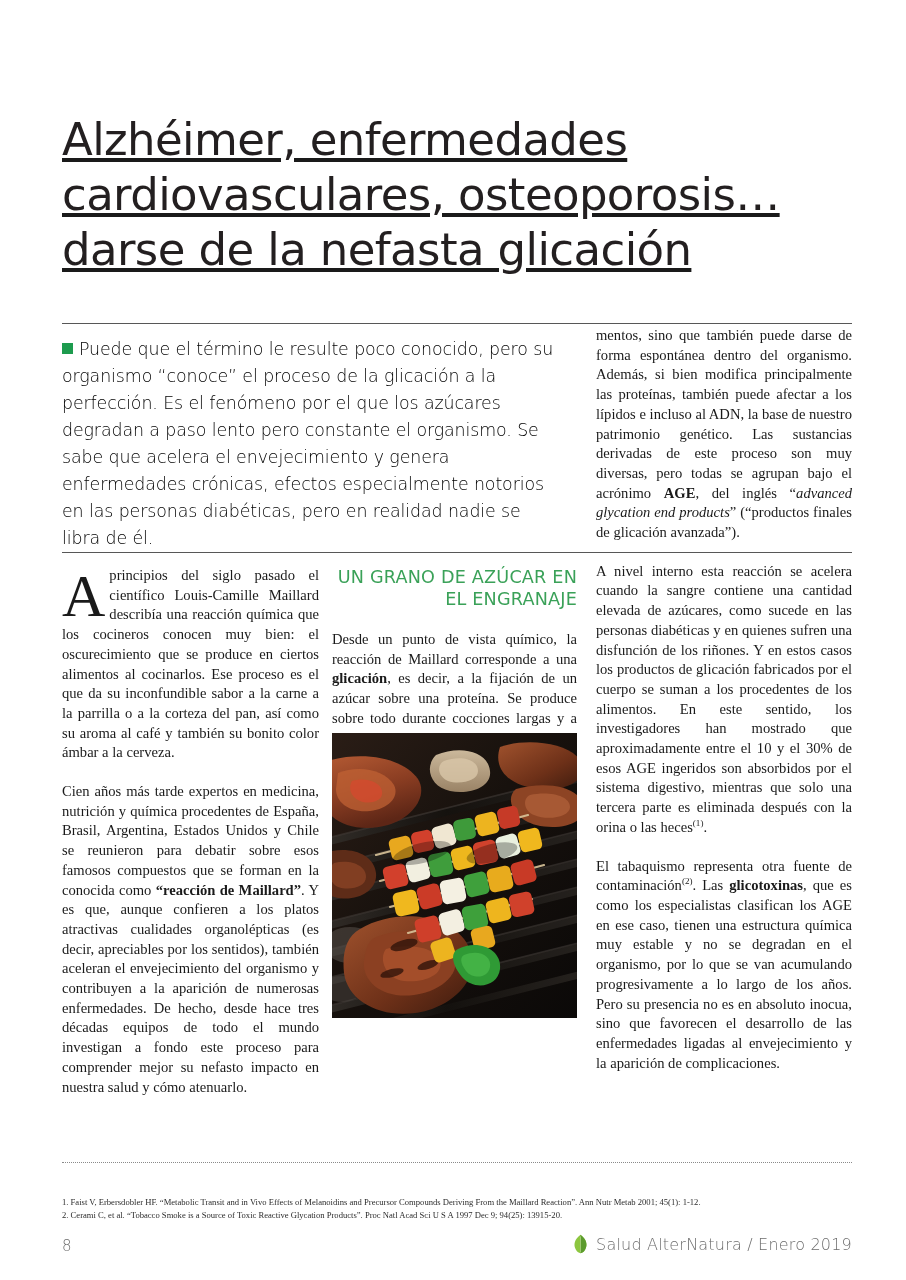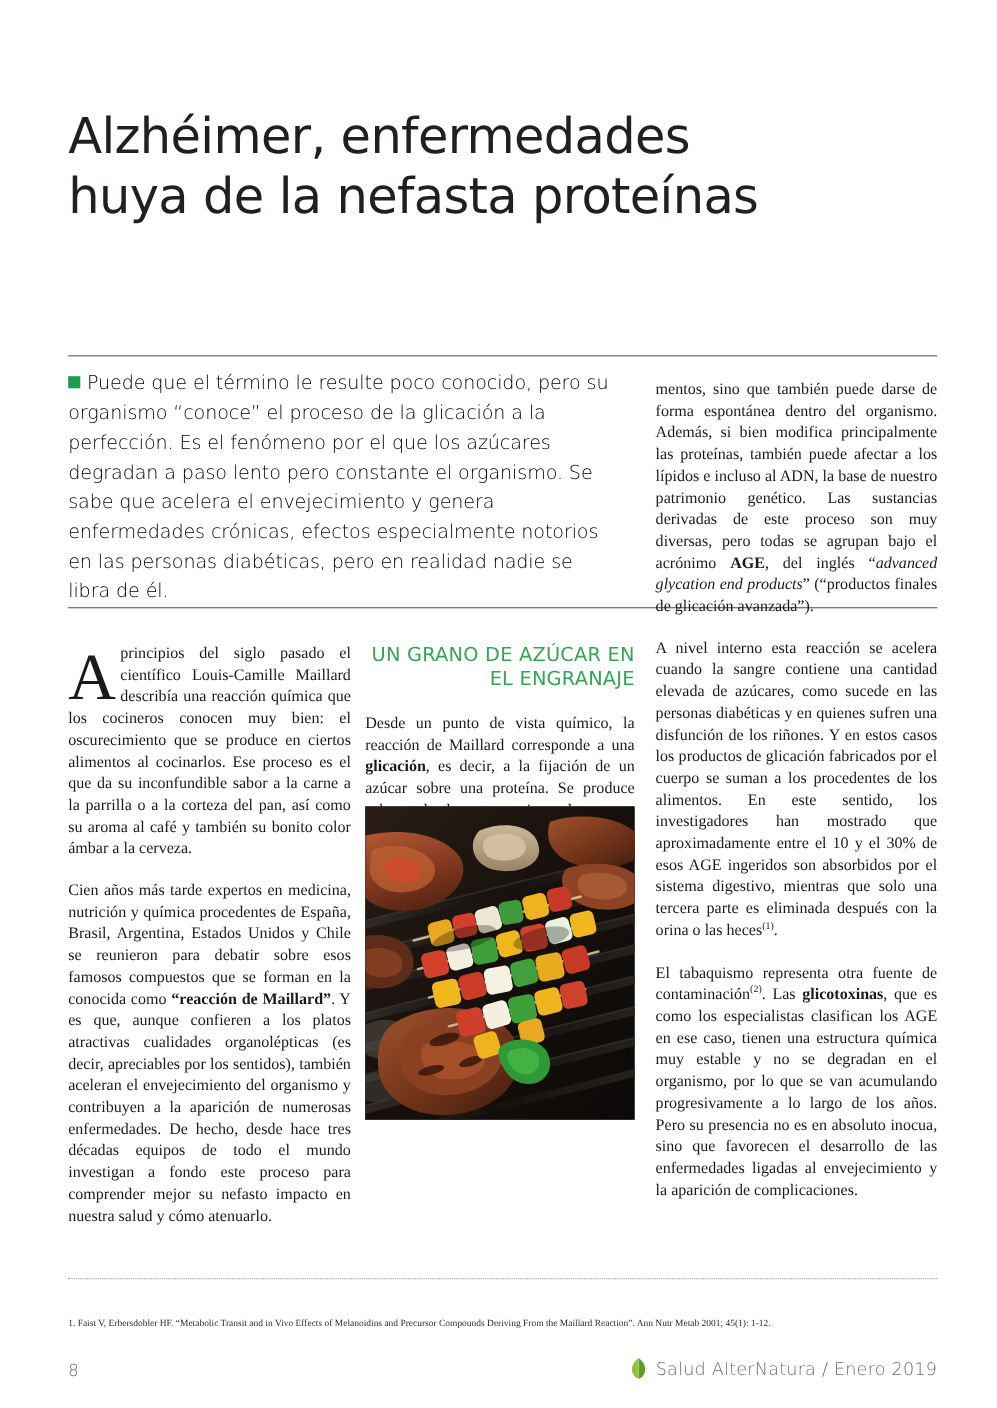--- a/index.html
+++ b/index.html
@@ -18,22 +18,23 @@
     height: 1280px;
     background: #ffffff;
     overflow: hidden;
     box-sizing: border-box;
   }
 
   
   .title-block {
     position: absolute;
     left: 62px;
-    top: 96px;
+    top: 112px;
     width: 790px;
+    text-decoration: underline;
   }
   .title-line {
     font-family: "DejaVu Sans", sans-serif;
     font-weight: 400;
     font-size: 45px;
     line-height: 55px;
     letter-spacing: -0.6px;
     color: #231f20;
     white-space: nowrap;
   }
@@ -84,21 +85,20 @@
   .col {
     position: absolute;
     width: 256px;
     font-family: "Liberation Serif", serif;
     font-size: 14.6px;
     line-height: 19.7px;
     text-align: justify;
     color: #1a1a1a;
     -webkit-hyphens: none;
     hyphens: none;
-    margin-top: 19px;
   }
   .col1 { left: 62px;  top: 566px; width: 257px; }
   .col2 { left: 332px; top: 566px; width: 245px; }
   .col3 { left: 596px; top: 326px; width: 256px; }
 
   .col p {
     margin: 0 0 19px 0;
   }
   .col p:last-child { margin-bottom: 0; }
 
@@ -185,21 +185,22 @@
   }
   .leaf-logo { width: 17px; height: 20px; display: block; }
 </style>
 </head>
 <body>
 
 <div class="page">
 
   <div class="title-block">
     <div class="title-line">Alzhéimer, enfermedades</div>
-    <div class="title-line">huya de la nefasta proteínas</div>
+    <div class="title-line">cardiovasculares, osteoporosis…</div>
+    <div class="title-line">darse de la nefasta glicación</div>
   </div>
 
   <div class="rule top-rule"></div>
   <div class="rule mid-rule"></div>
 
   <div class="lead">
     <span class="bullet"></span><span>Puede que el término le resulte poco conocido, pero su organismo “conoce” el proceso de la glicación a la perfección. Es el fenómeno por el que los azúcares degradan a paso lento pero constante el organismo. Se sabe que acelera el envejecimiento y genera enfermedades crónicas, efectos especialmente notorios en las personas diabéticas, pero en realidad nadie se libra de él.</span>
   </div>
 
   <div class="col col1">
@@ -348,20 +349,21 @@
 
   <div class="col col3">
     <p><span>mentos, sino que también puede darse de forma espontánea dentro del organismo. Además, si bien modifica principalmente las proteínas, también puede afectar a los lípidos e incluso al ADN, la base de nuestro patrimonio genético. Las sustancias derivadas de este proceso son muy diversas, pero todas se agrupan bajo el acrónimo </span><b>AGE</b><span>, del inglés “</span><i>advanced glycation end products</i><span>” (“productos finales de glicación avanzada”).</span></p>
     <p><span>A nivel interno esta reacción se acelera cuando la sangre contiene una cantidad elevada de azúcares, como sucede en las personas diabéticas y en quienes sufren una disfunción de los riñones. Y en estos casos los productos de glicación fabricados por el cuerpo se suman a los procedentes de los alimentos. En este sentido, los investigadores han mostrado que aproximadamente entre el 10 y el 30% de esos AGE ingeridos son absorbidos por el sistema digestivo, mientras que solo una tercera parte es eliminada después con la orina o las heces</span><sup>(1)</sup><span>.</span></p>
     <p><span>El tabaquismo representa otra fuente de contaminación</span><sup>(2)</sup><span>. Las </span><b>glicotoxinas</b><span>, que es como los especialistas clasifican los AGE en ese caso, tienen una estructura química muy estable y no se degradan en el organismo, por lo que se van acumulando progresivamente a lo largo de los años. Pero su presencia no es en absoluto inocua, sino que favorecen el desarrollo de las enfermedades ligadas al envejecimiento y la aparición de complicaciones.</span></p>
   </div>
 
   <div class="dotted-rule notes-rule"></div>
   <div class="notes">
     <div>1. Faist V, Erbersdobler HF. “Metabolic Transit and in Vivo Effects of Melanoidins and Precursor Compounds Deriving From the Maillard Reaction”. Ann Nutr Metab 2001; 45(1): 1-12.</div>
+    <div>2. Cerami C, et al. “Tobacco Smoke is a Source of Toxic Reactive Glycation Products”. Proc Natl Acad Sci U S A 1997 Dec 9; 94(25): 13915-20.</div>
   </div>
 
   <div class="folio">8</div>
   <div class="footer-right">
     <svg class="leaf-logo" viewBox="0 0 20 24">
       <path d="M10 1 C 3 6, 1 13, 4.5 19 C 6 21.6, 8 23, 10 23 C 12 23, 14 21.6, 15.5 19 C 19 13, 17 6, 10 1 Z" fill="#8cc63f"></path>
       <path d="M10 1 C 10 8, 10 16, 10 23 C 12 23, 14 21.6, 15.5 19 C 19 13, 17 6, 10 1 Z" fill="#5c9b2e"></path>
       <path d="M10 3 L 10 22" stroke="#ffffff" stroke-width="0.7" opacity="0.55" fill="none"></path>
     </svg>
     <span>Salud AlterNatura / Enero 2019</span>

